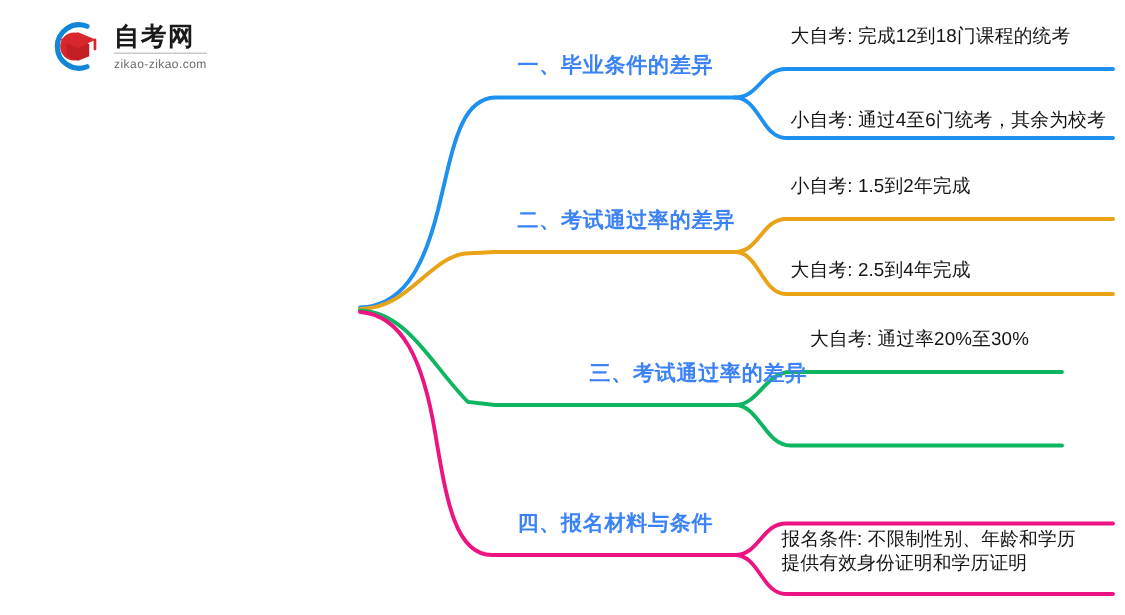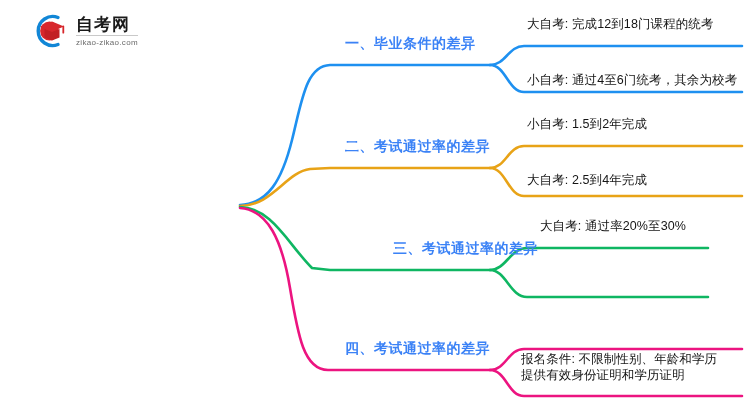--- a/index.html
+++ b/index.html
@@ -128,17 +128,17 @@
   <div class="node leaf-node" style="left:527px; top:16px;">大自考: 完成12到18门课程的统考</div>
   <div class="node leaf-node" style="left:527px; top:62px;margin-top:10px;">小自考: 通过4至6门统考，其余为校考</div>
 
   <div class="node branch-node" style="left:345px; top:138px;">二、考试通过率的差异</div>
   <div class="node leaf-node" style="left:527px; top:116px;">小自考: 1.5到2年完成</div>
   <div class="node leaf-node" style="left:527px; top:172px;">大自考: 2.5到4年完成</div>
 
   <div class="node branch-node" style="left:345px; top:240px;margin-left:48px;">三、考试通过率的差异</div>
   <div class="node leaf-node" style="left:540px; top:218px;">大自考: 通过率20%至30%</div>
 
-  <div class="node branch-node" style="left:345px; top:340px;">四、考试通过率的差异</div>
+  <div class="node branch-node" style="left:345px; top:340px;">四、报名材料与条件</div>
   <div class="node leaf-node" style="left:521px; top:319px;margin-top:32px;">报名条件: 不限制性别、年龄和学历</div>
   <div class="node leaf-node" style="left:521px; top:367px;">提供有效身份证明和学历证明</div>
 
 </div>
 
 </body></html>

